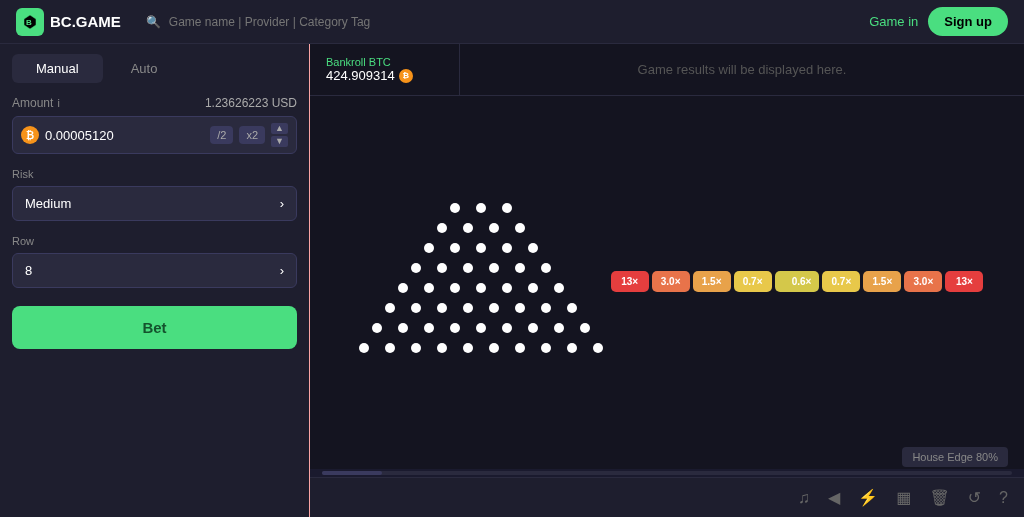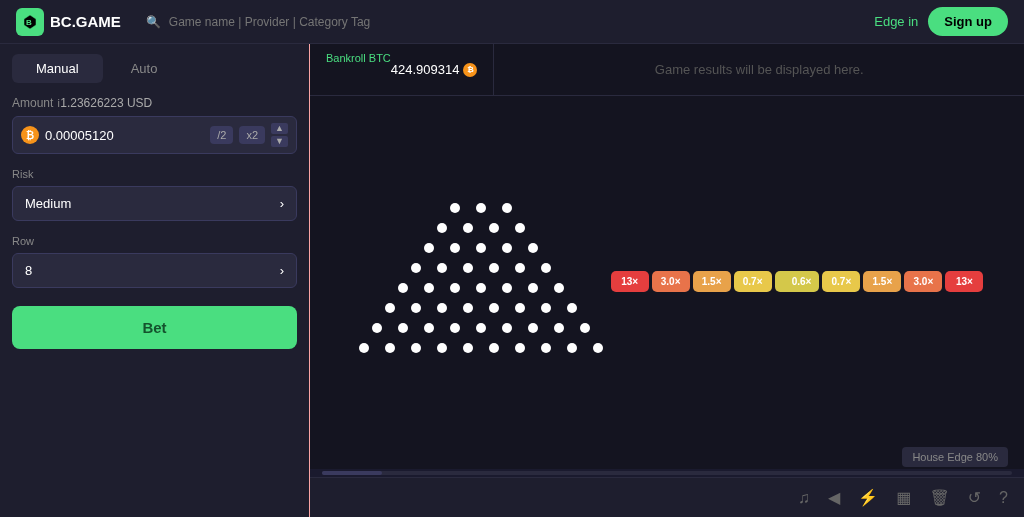--- a/index.html
+++ b/index.html
@@ -134,21 +134,21 @@
     }
 
     
     .panel-content {
       padding: 12px;
       flex: 1;
     }
 
     .field-row {
       display: flex;
-      justify-content: flex-start;
+      justify-content: space-between;
       align-items: center;
       margin-bottom: 6px;
     }
     .field-label {
       font-size: 12px;
       color: #888;
       display: flex;
       align-items: center;
       gap: 4px;
     }
@@ -267,20 +267,21 @@
     .game-header {
       display: flex;
       align-items: stretch;
       height: 52px;
       border-bottom: 1px solid #2a2a3e;
     }
     .bankroll-section {
       padding: 8px 16px;
       border-right: 1px solid #2a2a3e;
       display: flex;
+      flex-direction: column;
       justify-content: center;
       min-width: 150px;
     }
     .bankroll-label {
       font-size: 11px;
       color: #4ade80;
       font-weight: 500;
     }
     .bankroll-value {
       font-size: 13px;
@@ -423,21 +424,21 @@
         <text x="5" y="12" font-size="8" fill="#4ade80" font-weight="bold">B</text>
       </svg>
     </div>
     <span class="logo-text">BC.GAME</span>
   </div>
   <div class="search-wrapper">
     <span class="search-icon-wrap">🔍</span>
     <input class="search-bar" type="text" style="width: 100%; border: none; outline: none; background: transparent; color: rgb(136, 136, 136); font-size: 12px;" placeholder="Game name | Provider | Category Tag">
   </div>
   <div class="header-right">
-    <button class="btn-signin">Edge in</button>
+    <button class="btn-signin">Game in</button>
     <button class="btn-signup">Sign up</button>
   </div>
 </div>
 
 <div class="main">
 
   <div class="left-panel">
     <div class="tabs">
       <div class="tab active">Manual</div>
       <div class="tab inactive">Auto</div>

